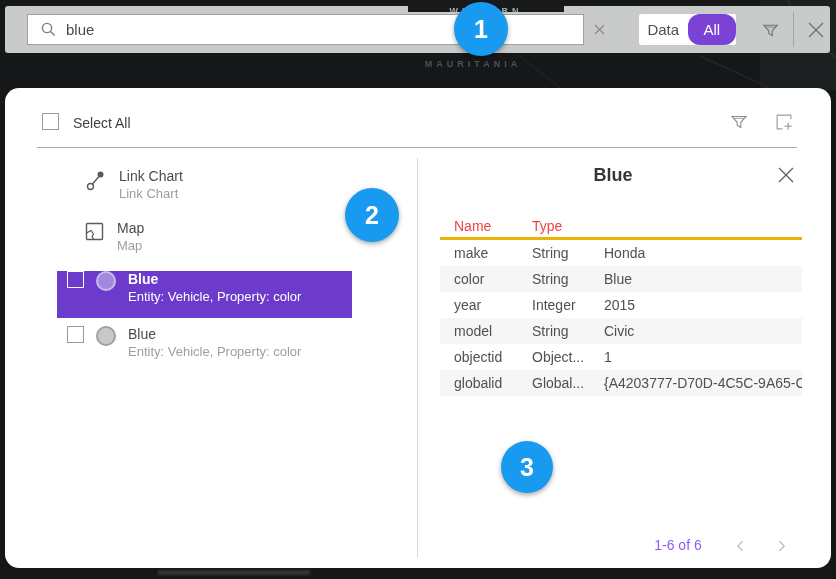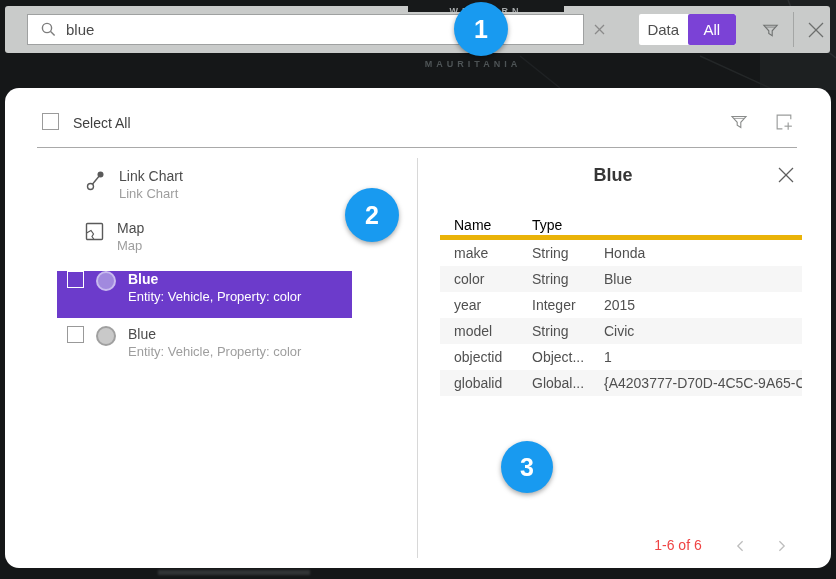--- a/index.html
+++ b/index.html
@@ -23,21 +23,21 @@
     border:1px solid #9fa1a1; display:flex; align-items:center; }
   .search-box svg { margin:0 9px 0 12px; flex:none; }
   .search-box input { border:none; outline:none; flex:1; font-size:15px; color:#4a4a4a;
     background:transparent; font-family:inherit; min-width:0; }
   .clear-btn { position:absolute; left:578px; top:8px; width:33px; height:31px; background:#fff;
     border:1px solid #9fa1a1; display:flex; align-items:center; justify-content:center; cursor:pointer; }
   .toggle { position:absolute; left:634px; top:8px; width:97px; height:31px; background:#fff;
     border-radius:2px; display:flex; overflow:hidden; }
   .toggle-opt { flex:1; display:flex; align-items:center; justify-content:center; font-size:15px;
     color:#4e4e4e; cursor:pointer; }
-  .toggle-opt.active { background:#7b42d6; color:#fff; border-radius:2px; }
+  .toggle-opt.active { background:#7b42d6; color:#fff; border-radius:12px; }
   .icon-btn { background:transparent; border:none; cursor:pointer; display:flex;
     align-items:center; justify-content:center; padding:0; }
   .tb-filter { position:absolute; left:751px; top:11px; width:28px; height:26px; }
   .tb-divider { position:absolute; left:788px; top:6px; width:1px; height:35px; background:#a4a6a5; }
   .tb-close { position:absolute; left:795px; top:9px; width:32px; height:30px; }
 
   
   .panel { position:absolute; left:5px; top:88px; width:826px; height:480px; background:#fff;
     border-radius:14px; z-index:2; }
   .select-all-cb { position:absolute; left:37px; top:25px; width:17px; height:17px;
@@ -66,25 +66,25 @@
   .item-2 .item-title { color:#fff; font-weight:700; }
   .item-2 .item-sub { color:#fff; }
 
   
   .detail-title { position:absolute; left:413px; top:77px; width:390px; text-align:center;
     font-size:18px; font-weight:600; color:#363636; }
   .detail-close { position:absolute; left:770px; top:76px; width:22px; height:22px; }
   .table { position:absolute; left:435px; top:127px; width:362px; }
   .trow { display:grid; grid-template-columns:78px 72px 1fr; align-items:center; height:26px;
     font-size:14px; color:#505050; padding-left:14px; }
-  .trow.thead { color:#000000; height:25px; border-bottom:5px solid #eab308; }
+  .trow.thead { color:#ef4444; height:25px; border-bottom:3px solid #eab308; }
   .tbody .trow:nth-child(even) { background:#f6f6f6; }
   .trow .cell { white-space:nowrap; overflow:hidden; }
   .pg-label { position:absolute; left:628px; top:449px; width:90px; text-align:center;
-    font-size:14px; color:#ef4444; }
+    font-size:14px; color:#8b5cf6; }
   .pg-btn { position:absolute; top:447px; width:22px; height:22px; }
   .pg-prev { left:725px; } .pg-next { left:765px; }
 
   
   .callout { position:absolute; border-radius:50%; background:#189af0; color:#fff; display:flex;
     align-items:center; justify-content:center; font-size:25px; font-weight:700; z-index:5;
     box-shadow:0 2px 5px rgba(0,0,0,0.35); }
   .callout-1 { left:454px; top:2px;   width:54px; height:54px; }
   .callout-2 { left:345px; top:188px; width:54px; height:54px; }
   .callout-3 { left:501px; top:441px; width:52px; height:52px; }

